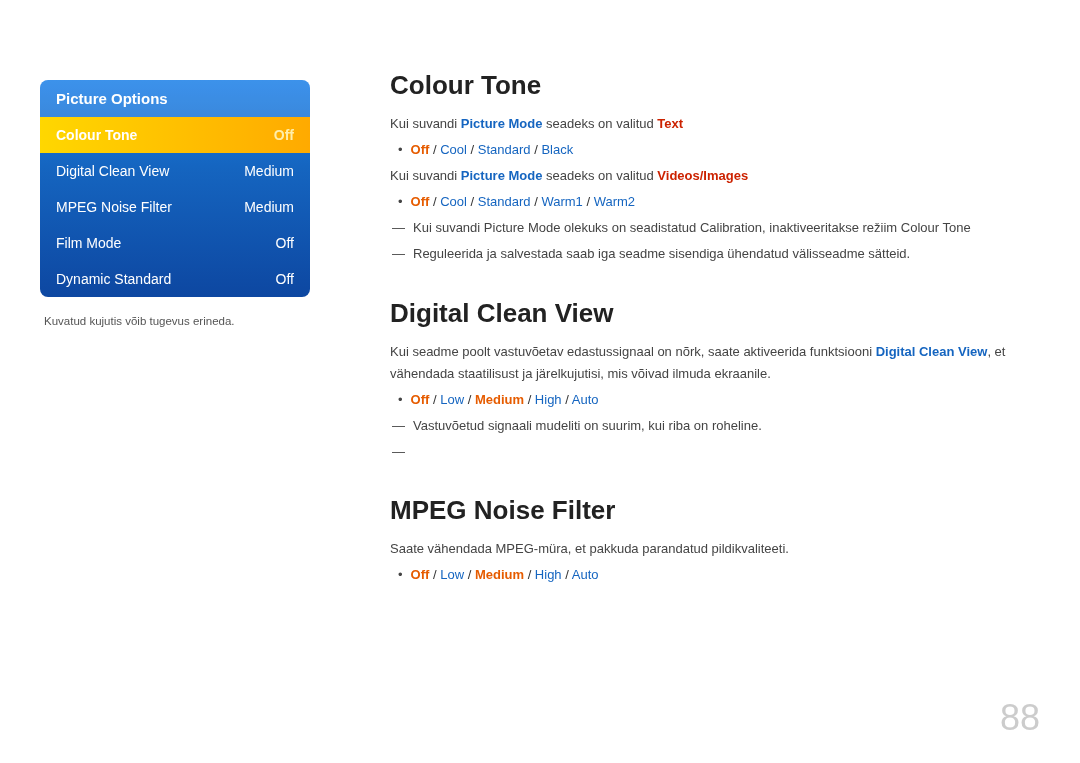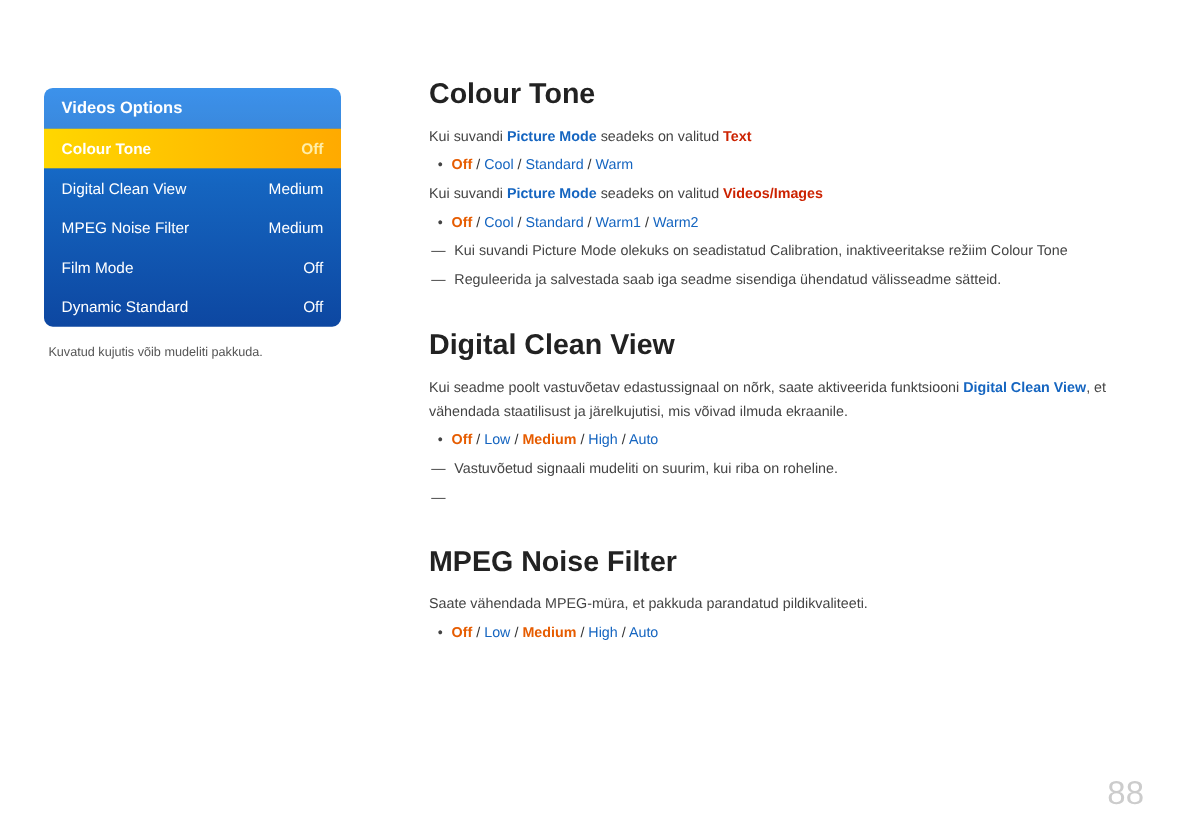--- a/index.html
+++ b/index.html
@@ -137,33 +137,33 @@
     .opt-off { color: #e65c00; font-weight: bold; }
     .opt-sep { color: #333; }
     .opt-normal { color: #1565c0; font-weight: normal; }
     .opt-highlight { color: #e65c00; font-weight: bold; }
 
     
     .page-number {
       position: absolute;
       bottom: 24px;
       right: 40px;
-      font-size: 30px;
+      font-size: 36px;
       color: #cccccc;
       font-weight: 300;
     }
   </style>
 </head>
 <body>
 
 <div class="page-container">
 
   <div class="sidebar">
     <div class="sidebar-box">
-      <div class="sidebar-title">Videos Options</div>
+      <div class="sidebar-title">Picture Options</div>
 
       <div class="sidebar-item active">
         <span class="item-label">Colour Tone</span>
         <span class="item-value">Off</span>
       </div>
       <div class="sidebar-item">
         <span class="item-label">Digital Clean View</span>
         <span class="item-value">Medium</span>
       </div>
       <div class="sidebar-item">
@@ -173,35 +173,35 @@
       <div class="sidebar-item">
         <span class="item-label">Film Mode</span>
         <span class="item-value">Off</span>
       </div>
       <div class="sidebar-item">
         <span class="item-label">Dynamic Standard</span>
         <span class="item-value">Off</span>
       </div>
     </div>
 
-    <div class="sidebar-note">Kuvatud kujutis võib mudeliti pakkuda.</div>
+    <div class="sidebar-note">Kuvatud kujutis võib tugevus erineda.</div>
   </div>
 
   <div class="main-content">
 
     <div class="section">
       <div class="section-title">Colour Tone</div>
 
       <p class="section-text">
         Kui suvandi <span class="blue">Picture Mode</span> seadeks on valitud <span class="red">Text</span>
       </p>
       <div class="bullet-item">
         <span class="bullet-dot">•</span>
         <span class="options-line">
-          <span class="opt-off">Off</span><span class="opt-sep"> / </span><span class="opt-normal">Cool</span><span class="opt-sep"> / </span><span class="opt-normal">Standard</span><span class="opt-sep"> / </span><span class="opt-normal">Warm</span>
+          <span class="opt-off">Off</span><span class="opt-sep"> / </span><span class="opt-normal">Cool</span><span class="opt-sep"> / </span><span class="opt-normal">Standard</span><span class="opt-sep"> / </span><span class="opt-normal">Black</span>
         </span>
       </div>
 
       <p class="section-text">
         Kui suvandi <span class="blue">Picture Mode</span> seadeks on valitud <span class="red">Videos/Images</span>
       </p>
       <div class="bullet-item">
         <span class="bullet-dot">•</span>
         <span class="options-line">
           <span class="opt-off">Off</span><span class="opt-sep"> / </span><span class="opt-normal">Cool</span><span class="opt-sep"> / </span><span class="opt-normal">Standard</span><span class="opt-sep"> / </span><span class="opt-normal">Warm1</span><span class="opt-sep"> / </span><span class="opt-normal">Warm2</span>

